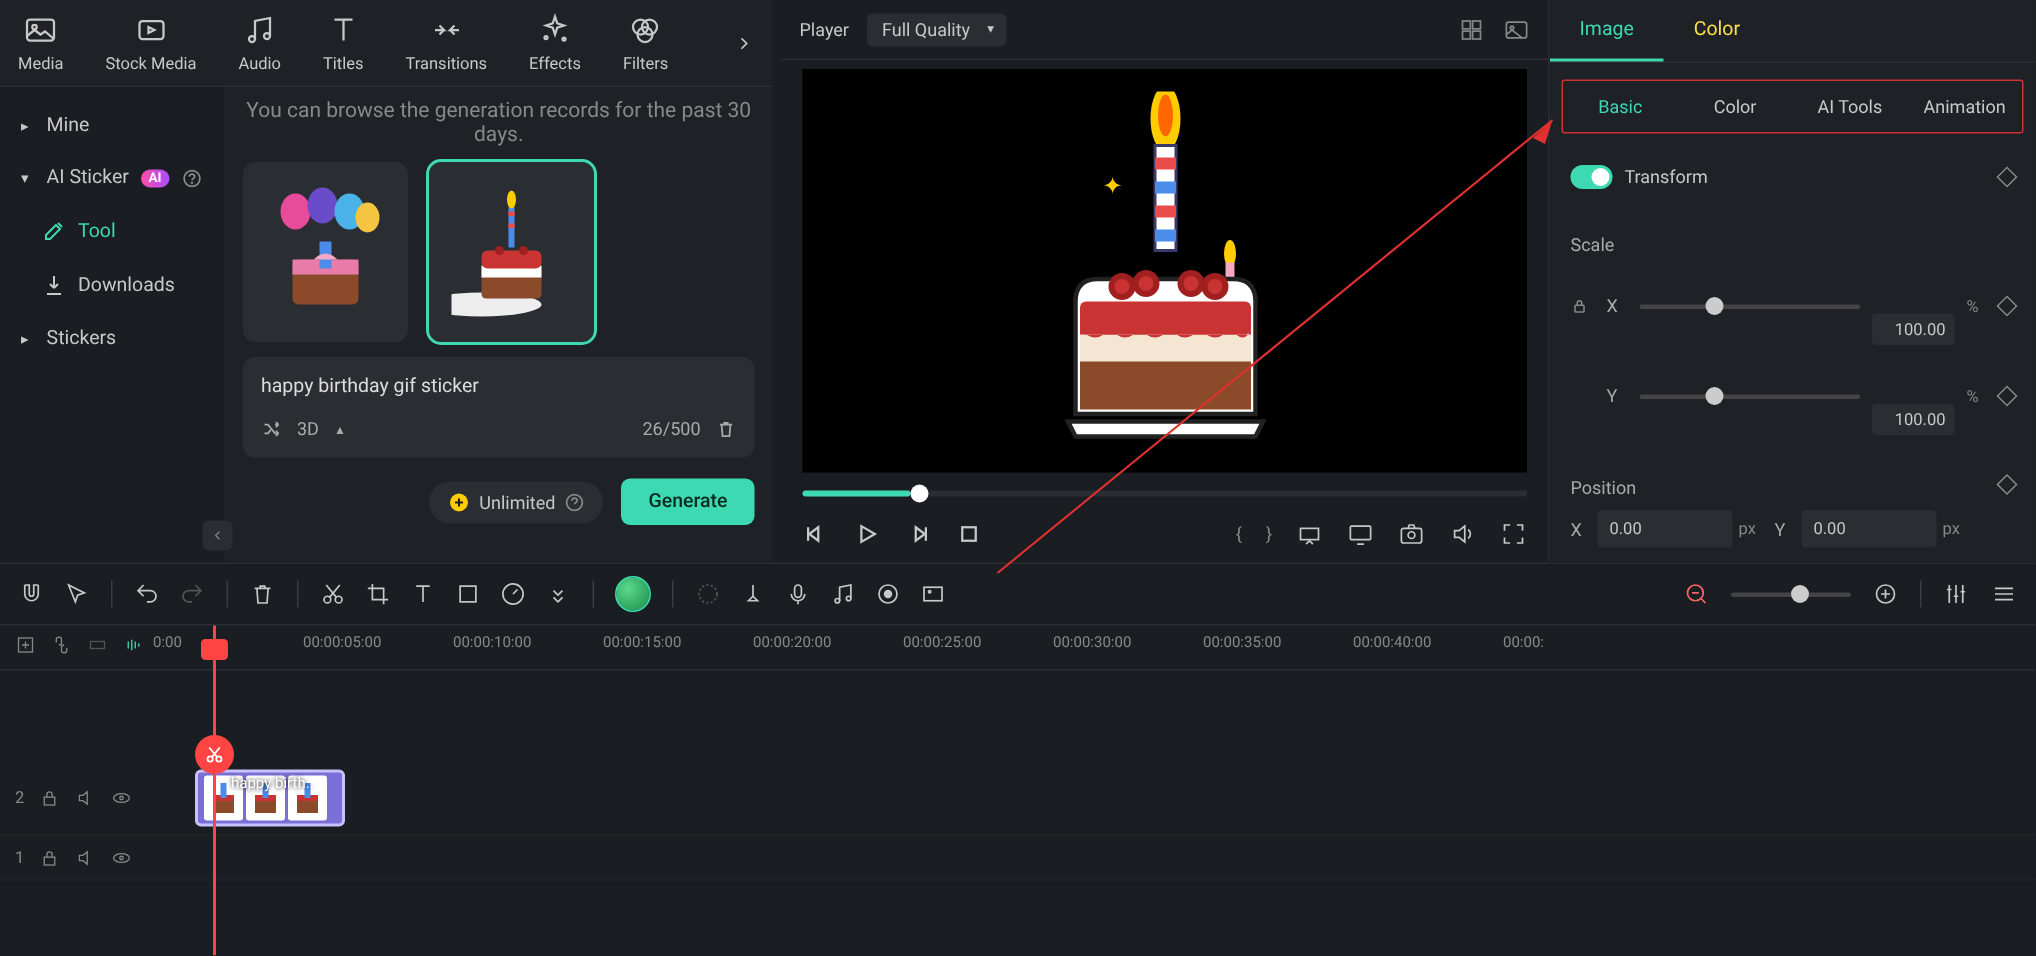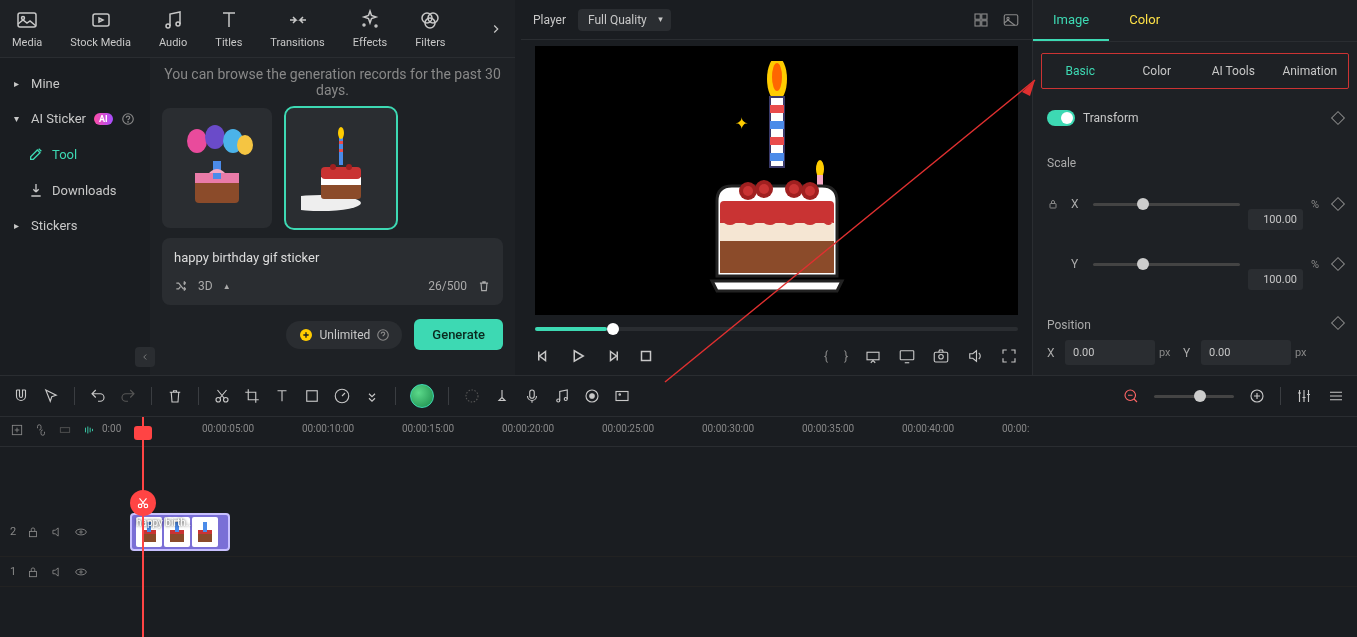--- a/index.html
+++ b/index.html
@@ -101,21 +101,21 @@
 .playhead { position: absolute; left: 142px; top: 0; bottom: 0; width: 2px; background: #ff4444; z-index: 5; }
 .playhead-top { position: absolute; left: 134px; top: 426px; width: 18px; height: 14px; background: #ff4444; border-radius: 3px; z-index: 6; }
 .playhead-cut { position: absolute; left: 130px; top: 490px; width: 26px; height: 26px; background: #ff4444; border-radius: 50%; display: flex; align-items: center; justify-content: center; z-index: 6; }
 
 .tracks { flex: 1; position: relative; overflow: hidden; }
 .track-row { display: flex; align-items: center; height: 50px; border-bottom: 1px solid #222; }
 .track-head { width: 118px; display: flex; align-items: center; gap: 10px; padding: 0 10px; font-size: 11px; color: #888; }
 .track-body { flex: 1; position: relative; height: 100%; }
 .clip { position: absolute; left: 12px; top: 6px; height: 38px; width: 100px; background: #7a6fd6; border: 2px solid #c8c0ff; border-radius: 4px; display: flex; align-items: center; padding: 2px 4px; overflow: hidden; }
 .clip-thumb { width: 26px; height: 30px; background: #fff; border-radius: 2px; margin-right: 2px; display: flex; align-items: center; justify-content: center; }
-.clip-label { position: absolute; top: 2px; left: 4px; font-size: 10px; color: #fff; text-shadow: 0 0 3px #000; }
+.clip-label { position: absolute; top: 2px; left: 22px; font-size: 10px; color: #fff; text-shadow: 0 0 3px #000; }
 
 .red-arrow { position: absolute; z-index: 10; pointer-events: none; }
 
 svg { display: block; }
 </style>
 </head>
 <body>
 
 <div class="app">
   <div class="top-section">

